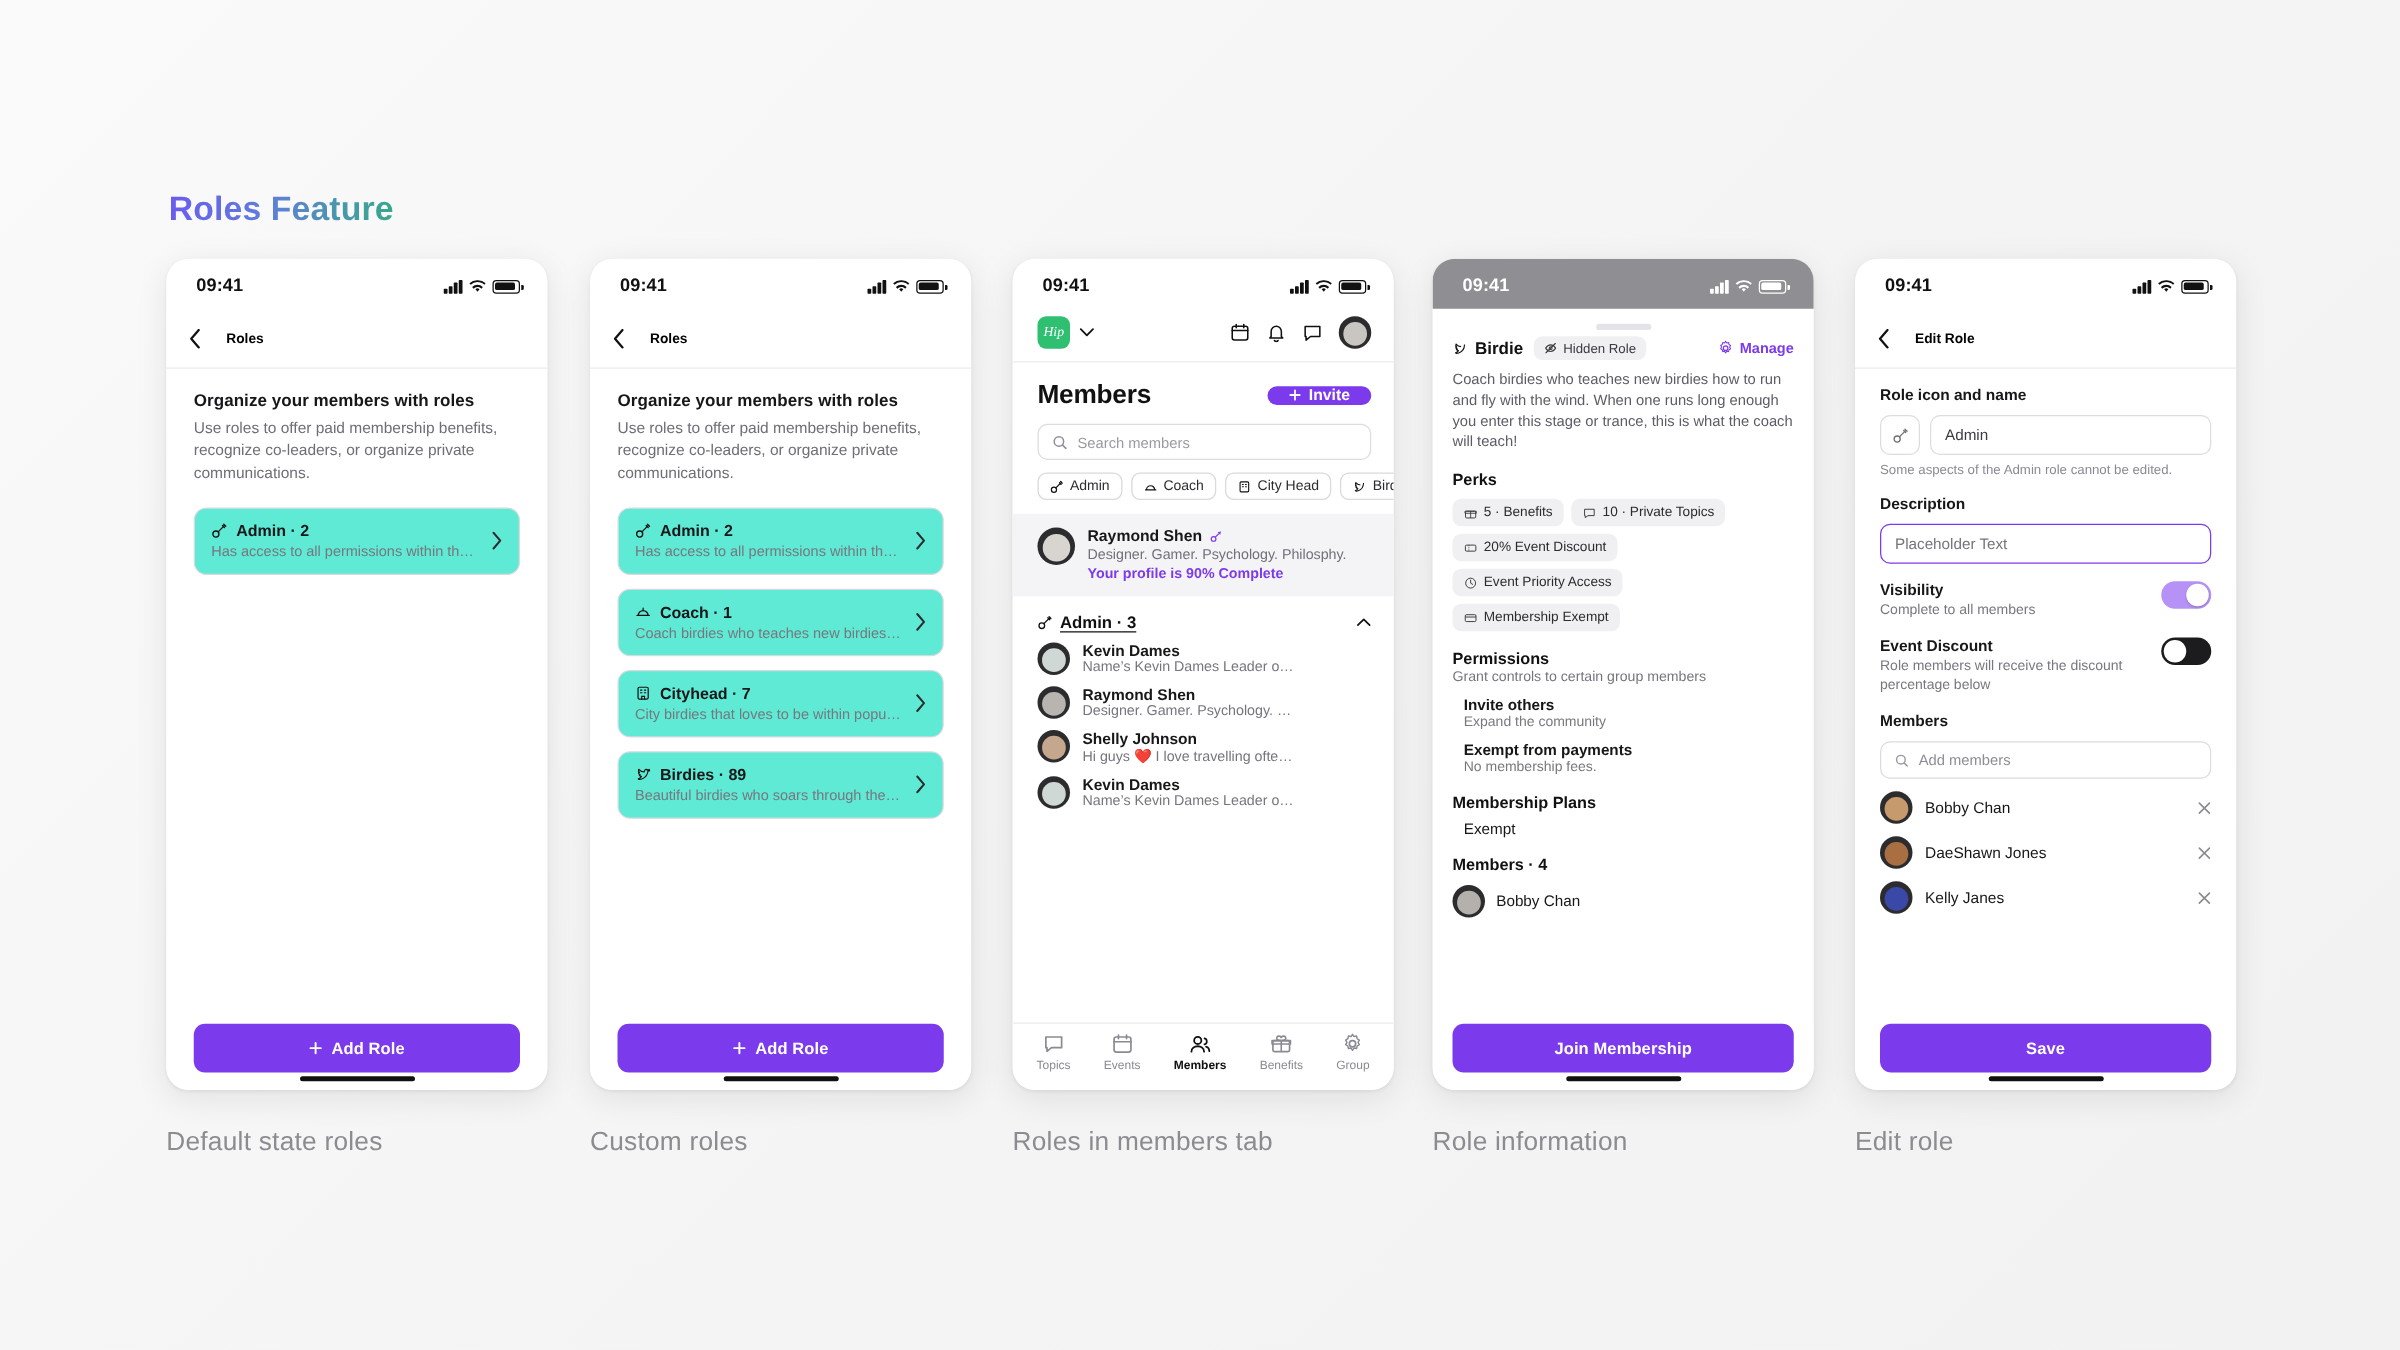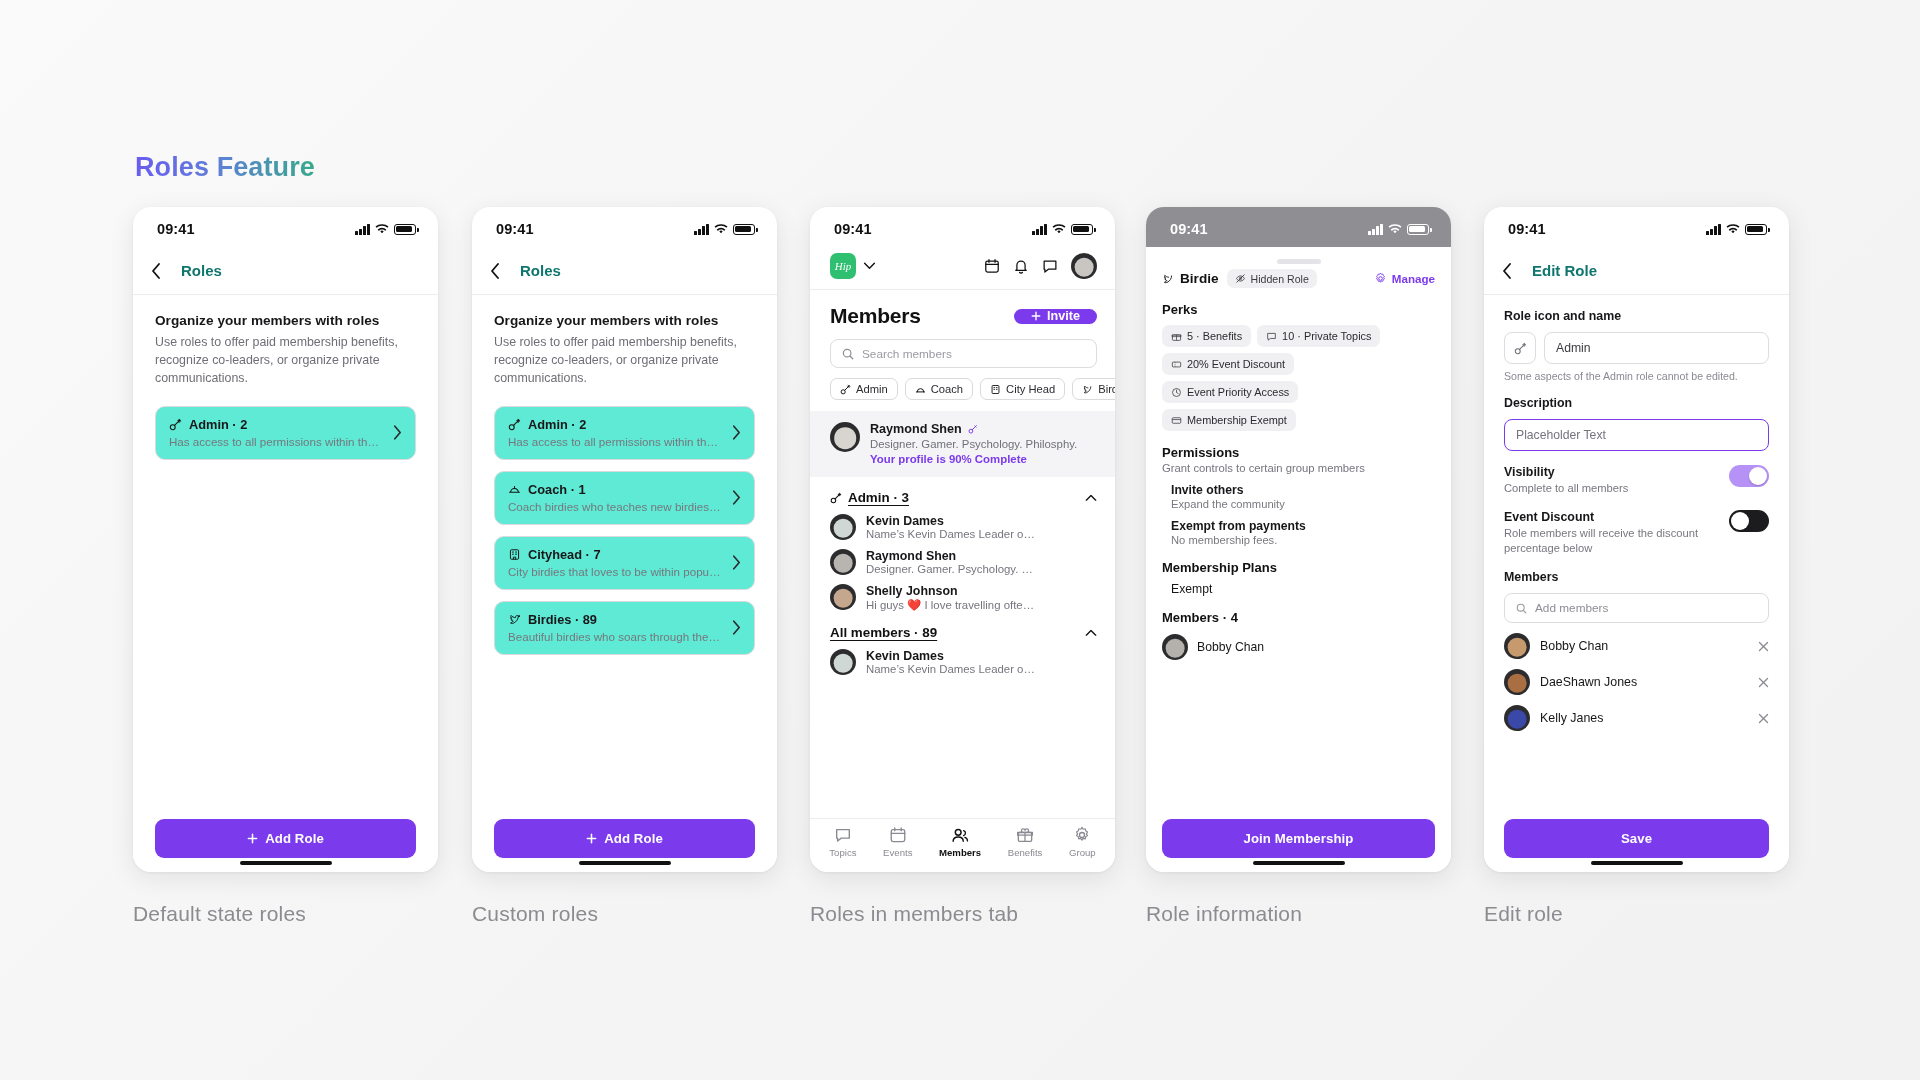--- a/index.html
+++ b/index.html
@@ -84,21 +84,21 @@
 
   
   .navbar {
     height: 48px;
     display:flex; align-items:center; gap:14px;
     padding: 0 20px 0 18px;
     border-bottom: 1px solid #ececee;
     flex: 0 0 auto;
   }
   .navbar .back { width:16px; height:16px; flex:0 0 auto; }
-  .navbar .title { font-size:15px; font-weight:700; color:#0f766e; }
+  .navbar .title { font-size:11px; font-weight:700; color:#000000; }
 
   .frame-body { flex:1 1 auto; padding: 0; overflow: hidden; position:relative; }
 
   
   .intro { padding: 18px 22px 4px 22px; }
   .intro h3 { font-size:13.6px; font-weight:700; color:#17171a; margin-bottom:6px; letter-spacing:.05px;}
   .intro p { font-size:12.4px; line-height:1.45; color:#6e6e76; }
 
   .role-list { padding: 14px 22px 0 22px; display:flex; flex-direction:column; gap:11px; }
   .role-card {
@@ -579,30 +579,20 @@
       <div class="mrow">
         <span class="avatar a26">
             <span class="face" style="background:#c4a78c"></span>
           </span>
         <div>
           <div class="mn">Shelly Johnson</div>
           <div class="md">Hi guys ❤️ I love travelling often so I joined th...</div>
         </div>
       </div>
 
-      <div class="sec-head">
-        <div class="sh-l">
-          <span>All members · 89</span>
-        </div>
-        <span>
-            <svg viewBox="0 0 14 9" width="12" height="8">
-              <path d="M1.5 7L7 1.5 12.5 7" stroke="#111" stroke-width="1.6" fill="none" stroke-linecap="round" stroke-linejoin="round"></path>
-            </svg>
-          </span>
-      </div>
       <div class="mrow">
         <span class="avatar a26">
             <span class="face" style="background:#cfd8d4"></span>
           </span>
         <div>
           <div class="mn">Kevin Dames</div>
           <div class="md">Name’s Kevin Dames Leader of this group.</div>
         </div>
       </div>
 
@@ -707,20 +697,21 @@
             <span>
                 <svg viewBox="0 0 20 20" width="13" height="13">
                   <circle cx="10" cy="10" r="2.8" stroke="#7c3aed" stroke-width="1.5" fill="none"></circle>
                   <path d="M10 1.6l1.3 2 2.3-.5.5 2.3 2 1.3-1.2 2 1.2 2-2 1.3-.5 2.3-2.3-.5-1.3 2-1.3-2-2.3.5-.5-2.3-2-1.3 1.2-2-1.2-2 2-1.3.5-2.3 2.3.5z" stroke="#7c3aed" stroke-width="1.3" fill="none" stroke-linejoin="round"></path>
                 </svg>
               </span>
             <span>Manage</span>
           </span>
         </div>
 
+        <div class="p4-desc">Coach birdies who teaches new birdies how to run and fly with the wind. When one runs long enough you enter this stage or trance, this is what the coach will teach!</div>
 
         <div class="p4-h">Perks</div>
         <div class="perk-row">
           <div class="perk">
             <span>
                 <svg viewBox="0 0 20 20" width="11" height="11">
                   <rect x="2.6" y="7.2" width="14.8" height="9.8" rx="1.4" stroke="#3a3a40" stroke-width="1.4" fill="none"></rect>
                   <path d="M1.8 7.2h16.4v3H1.8zM10 7.2V17" stroke="#3a3a40" stroke-width="1.3" fill="none"></path>
                 </svg>
               </span>

